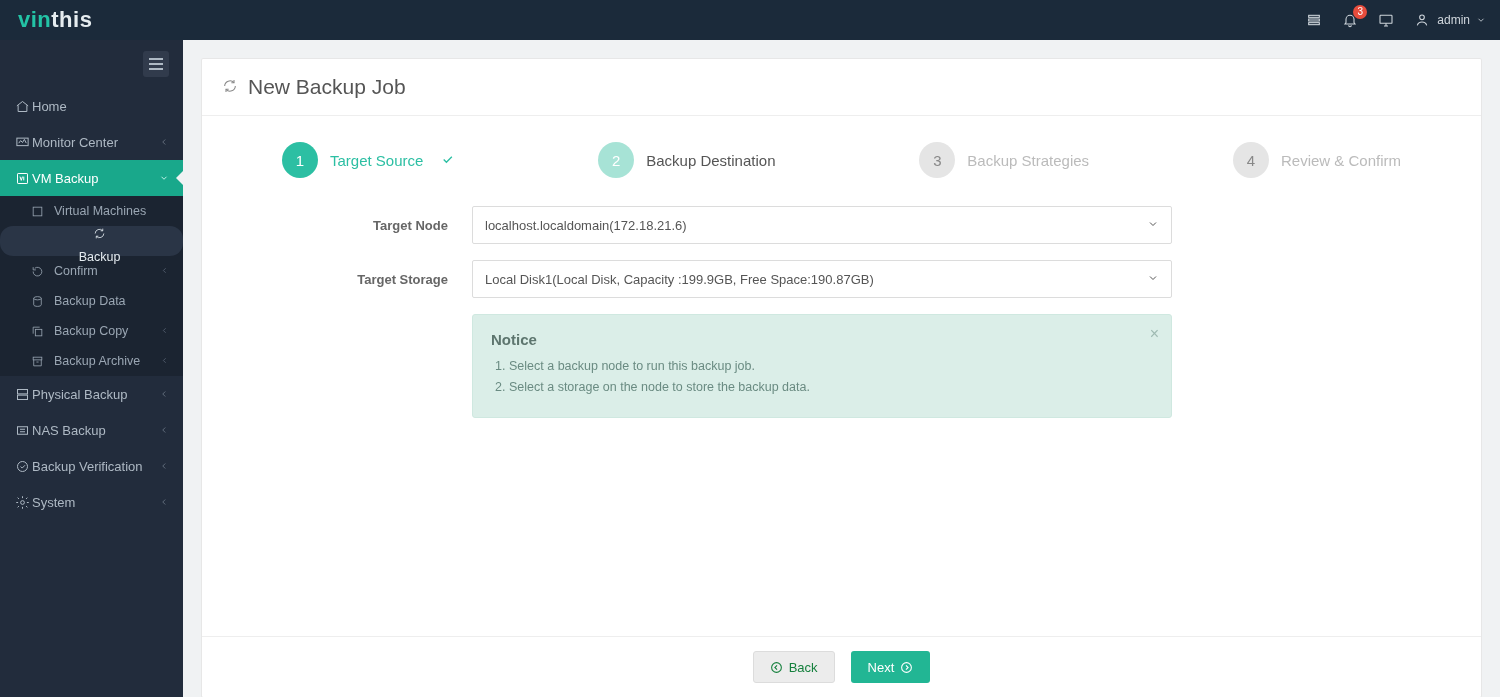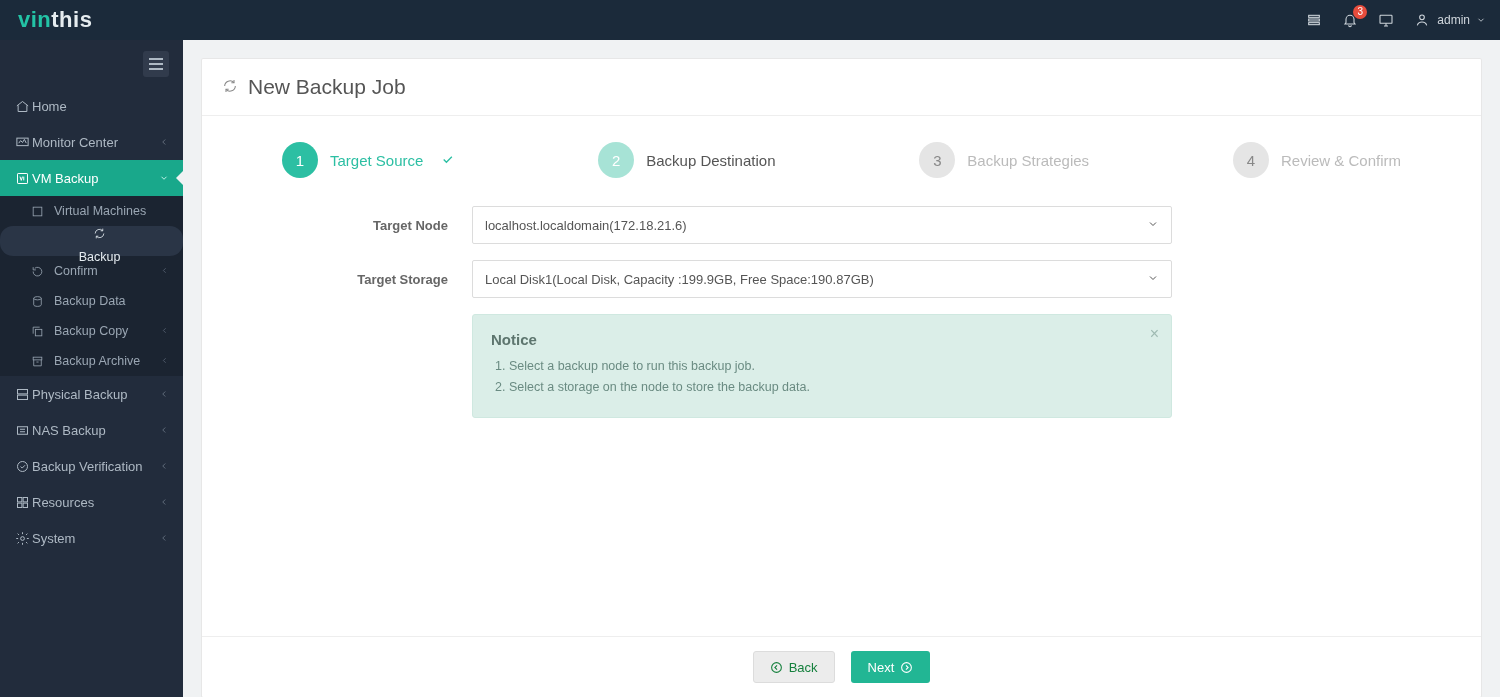--- a/index.html
+++ b/index.html
@@ -258,34 +258,20 @@
             </svg>
           </span>
         <span>Backup Verification</span>
         <span class="chev"><svg viewBox="0 0 24 24">
               <polyline points="15 6 9 12 15 18"></polyline>
             </svg></span>
       </li>
       <li class="nav-item">
         <span class="icon">
             <svg viewBox="0 0 24 24">
-              <rect x="4" y="4" width="7" height="7"></rect>
-              <rect x="13" y="4" width="7" height="7"></rect>
-              <rect x="4" y="13" width="7" height="7"></rect>
-              <rect x="13" y="13" width="7" height="7"></rect>
-            </svg>
-          </span>
-        <span>Resources</span>
-        <span class="chev"><svg viewBox="0 0 24 24">
-              <polyline points="15 6 9 12 15 18"></polyline>
-            </svg></span>
-      </li>
-      <li class="nav-item">
-        <span class="icon">
-            <svg viewBox="0 0 24 24">
               <circle cx="12" cy="12" r="3"></circle>
               <path d="M12 2v3M12 19v3M4.2 4.2l2.1 2.1M17.7 17.7l2.1 2.1M2 12h3M19 12h3M4.2 19.8l2.1-2.1M17.7 6.3l2.1-2.1"></path>
             </svg>
           </span>
         <span>System</span>
         <span class="chev"><svg viewBox="0 0 24 24">
               <polyline points="15 6 9 12 15 18"></polyline>
             </svg></span>
       </li>
     </ul>

